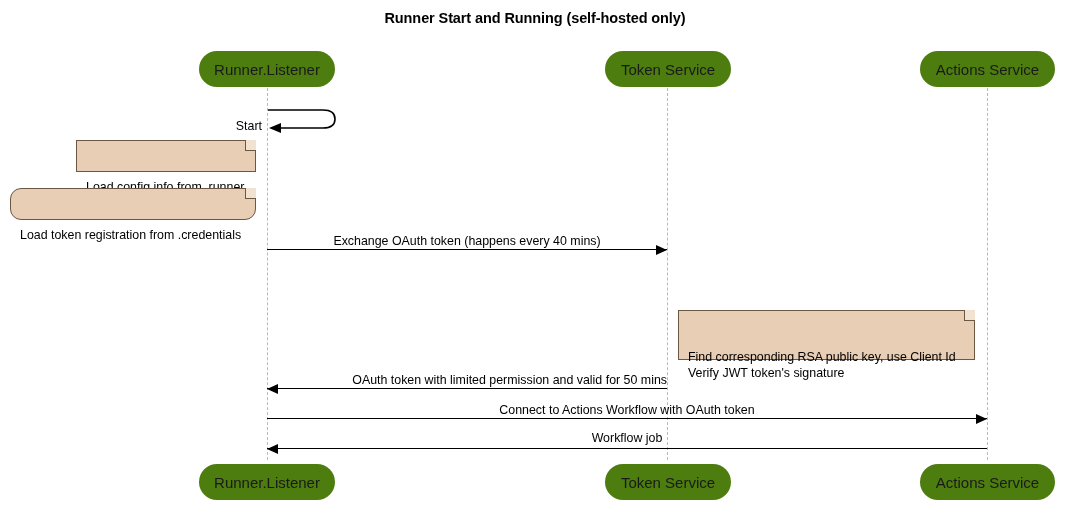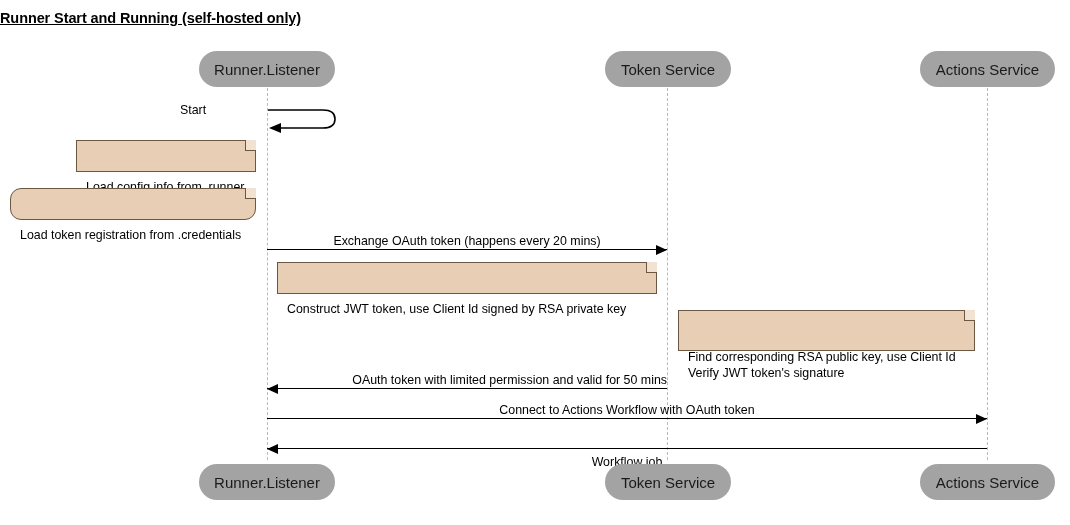--- a/index.html
+++ b/index.html
@@ -16,32 +16,31 @@
     width: 1070px;
     height: 525px;
     background: #ffffff;
     overflow: hidden;
   }
   .title {
     position: absolute;
     left: 0;
     top: 10px;
     width: 1070px;
-    text-align: left;
+    text-align: center;
     font-size: 14.5px;
     font-weight: bold;
     color: #000000;
     letter-spacing: -0.1px;
-    text-decoration: underline;
   }
   
   .actor {
     position: absolute;
     height: 36px;
-    background: #a3a3a3;
+    background: #4d7c0f;
     border-radius: 18px;
     display: flex;
     align-items: center;
     justify-content: center;
     font-size: 15px;
     color: #1a1a1a;
     box-sizing: border-box;
     white-space: nowrap;
   }
   
@@ -93,21 +92,22 @@
     border-right: 11px solid #000000;
   }
   .msg-label {
     position: absolute;
     font-size: 12.4px;
     color: #000000;
     text-align: center;
     white-space: nowrap;
   }
   .msg-label.rightaligned {
-    text-align: left;
+    text-align: right;
+    margin-top: 16px;
   }
   
   .selfcall {
     position: absolute;
   }
 </style>
 </head>
 <body>
 
 <div id="canvas">
@@ -139,44 +139,40 @@
   <div class="note" style="left:76px; top:140px; width:180px; height:32px;">
     <span class="fold"></span>
     <span>Load config info from .runner</span>
   </div>
 
   <div class="note" style="left:10px; top:188px; width:246px; height:32px;border-radius:11px;">
     <span class="fold"></span>
     <span>Load token registration from .credentials</span>
   </div>
 
-  <div class="msg-label" style="left:267px; top:234px; width:400px;">Exchange OAuth token (happens every 20 mins)</div>
+  <div class="msg-label" style="left:267px; top:234px; width:400px;">Exchange OAuth token (happens every 40 mins)</div>
   <div class="msg-line" style="left:267px; top:249px; width:400px;"></div>
   <div class="arrowhead right" style="left:656px; top:245px;"></div>
 
-  <div class="note" style="left:277px; top:262px; width:380px; height:32px;">
-    <span class="fold"></span>
-    <span>Construct JWT token, use Client Id signed by RSA private key</span>
-  </div>
 
-  <div class="note" style="left:678px; top:310px; width:297px; height:41px;">
+  <div class="note" style="left:678px; top:310px; width:297px; height:50px;">
     <span class="fold"></span>
     <span>Find corresponding RSA public key, use Client Id
 Verify JWT token's signature</span>
   </div>
 
   <div class="msg-label" style="left:267px; top:373px; width:400px;text-align:right;">OAuth token with limited permission and valid for 50 mins</div>
   <div class="msg-line" style="left:267px; top:388px; width:400px;"></div>
   <div class="arrowhead left" style="left:267px; top:384px;"></div>
 
   <div class="msg-label" style="left:267px; top:403px; width:720px;">Connect to Actions Workflow with OAuth token</div>
   <div class="msg-line" style="left:267px; top:418px; width:720px;"></div>
   <div class="arrowhead right" style="left:976px; top:414px;"></div>
 
-  <div class="msg-label" style="left:267px; top:455px; width:720px;">Workflow job</div>
+  <div class="msg-label" style="left:267px; top:431px; width:720px;">Workflow job</div>
   <div class="msg-line" style="left:267px; top:448px; width:720px;"></div>
   <div class="arrowhead left" style="left:267px; top:444px;"></div>
 
   <div class="actor" style="left:199px; top:464px; width:136px;">
     <span>Runner.Listener</span>
   </div>
   <div class="actor" style="left:605px; top:464px; width:126px;">
     <span>Token Service</span>
   </div>
   <div class="actor" style="left:920px; top:464px; width:135px;">

